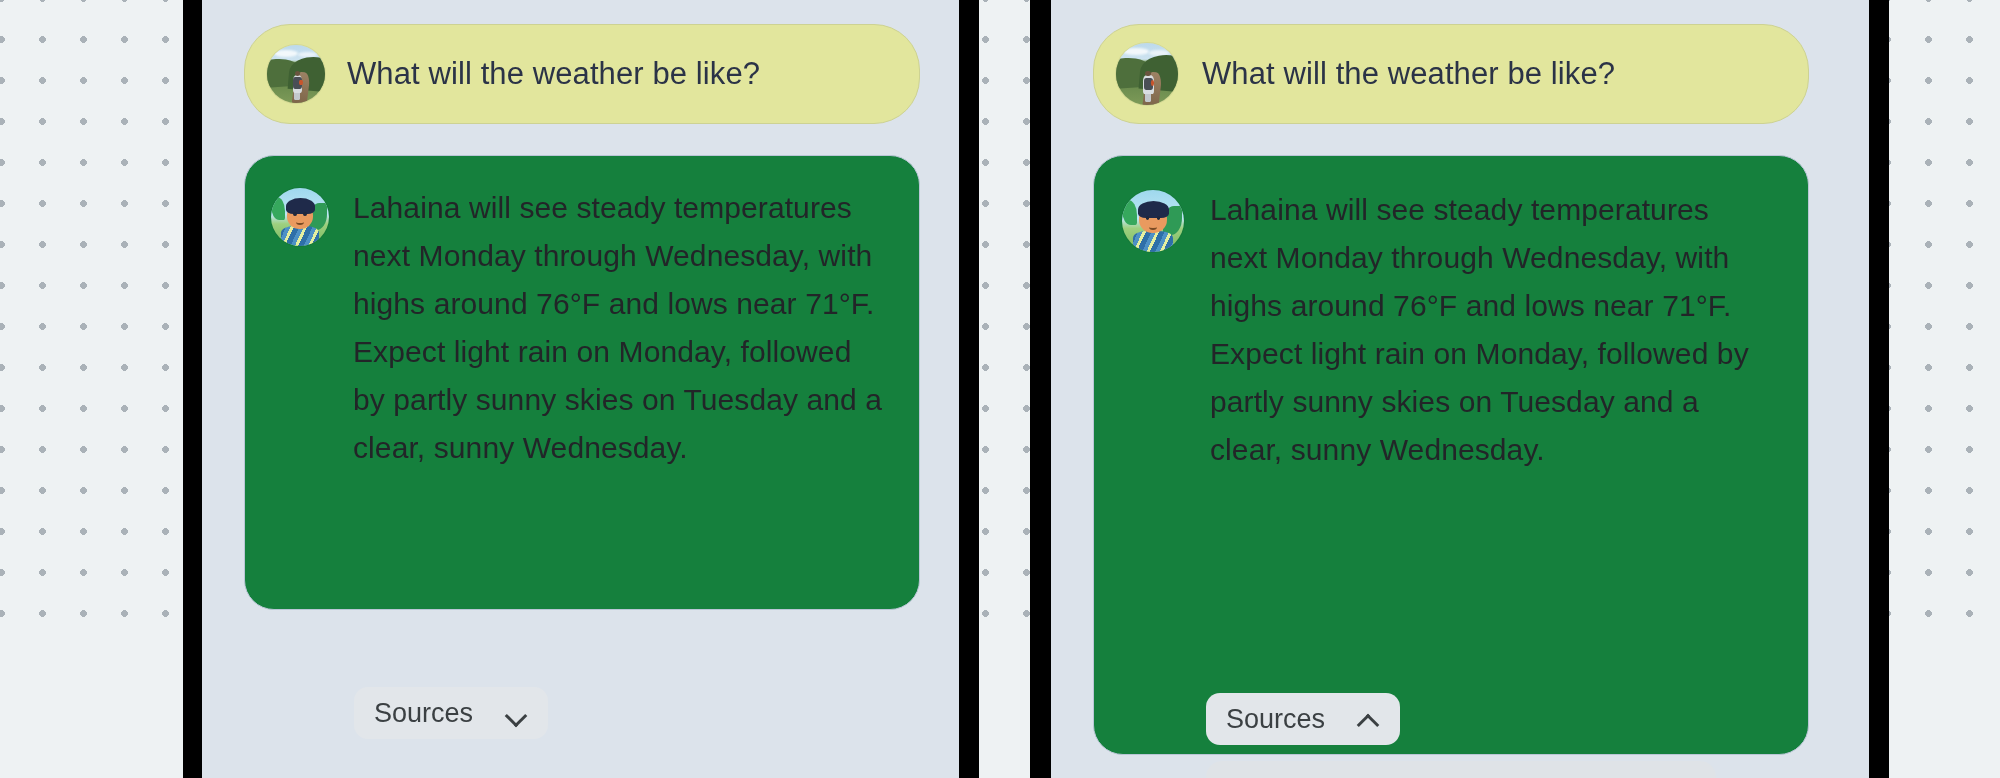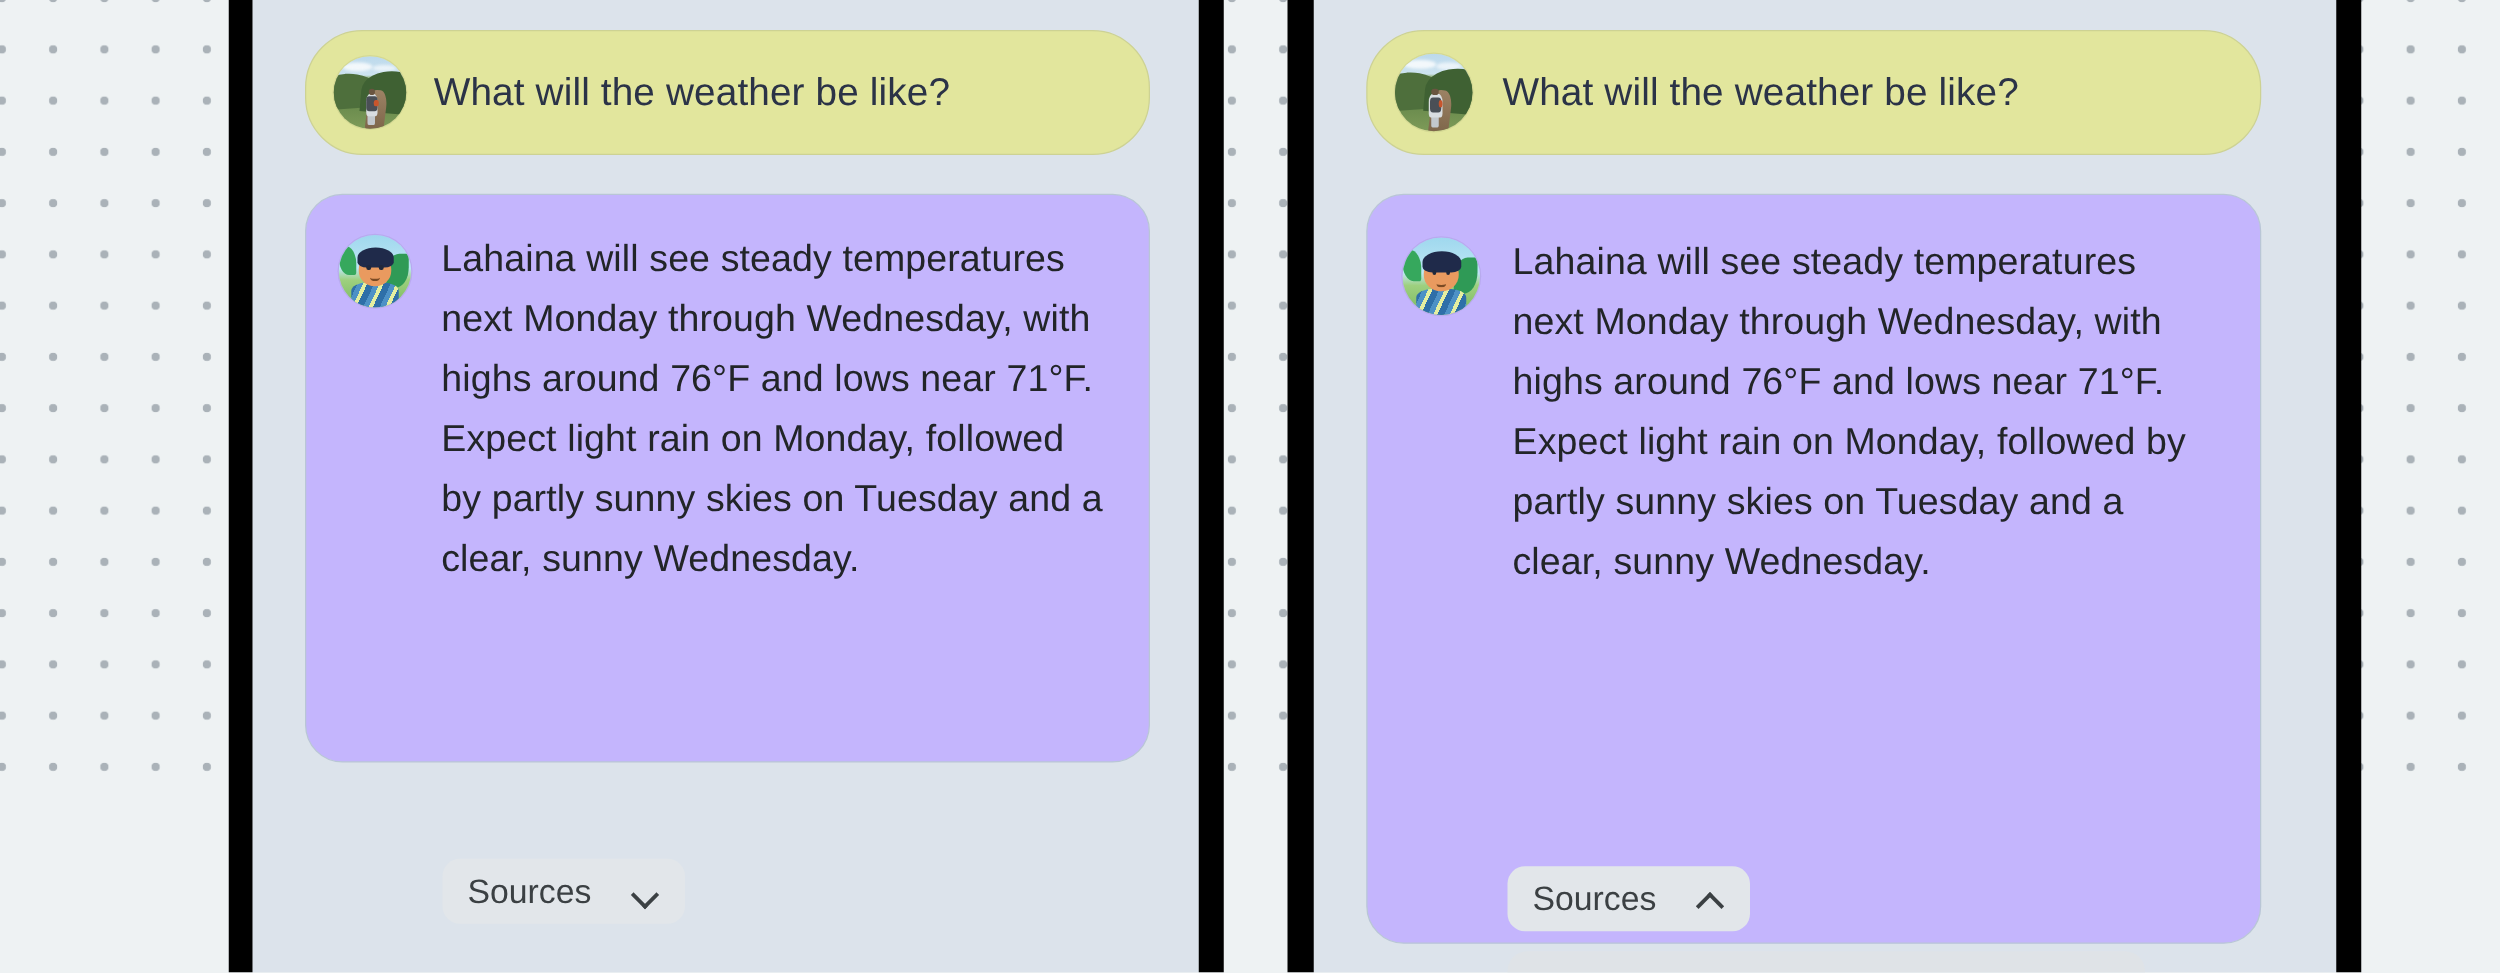--- a/index.html
+++ b/index.html
@@ -175,21 +175,21 @@
     font-size: 31px;
     letter-spacing: 0.1px;
     white-space: nowrap;
   }
   .panel-left .user-text { margin-left: 22px; }
   .panel-right .user-text { margin-left: 24px; font-size: 31px; }
 
   
   .bot-card {
     position: absolute;
-    background: #c4b5fd;
+    background: #15803d;
     border: 1.5px solid #b9c6d6;
     border-radius: 30px;
     box-sizing: border-box;
   }
   .panel-left .bot-card  { left: 42px; top: 155px; width: 676px; height: 455px; }
   .panel-right .bot-card { left: 42px; top: 155px; width: 716px; height: 600px; }
 
   .bot-row {
     display: flex;
     align-items: flex-start;

